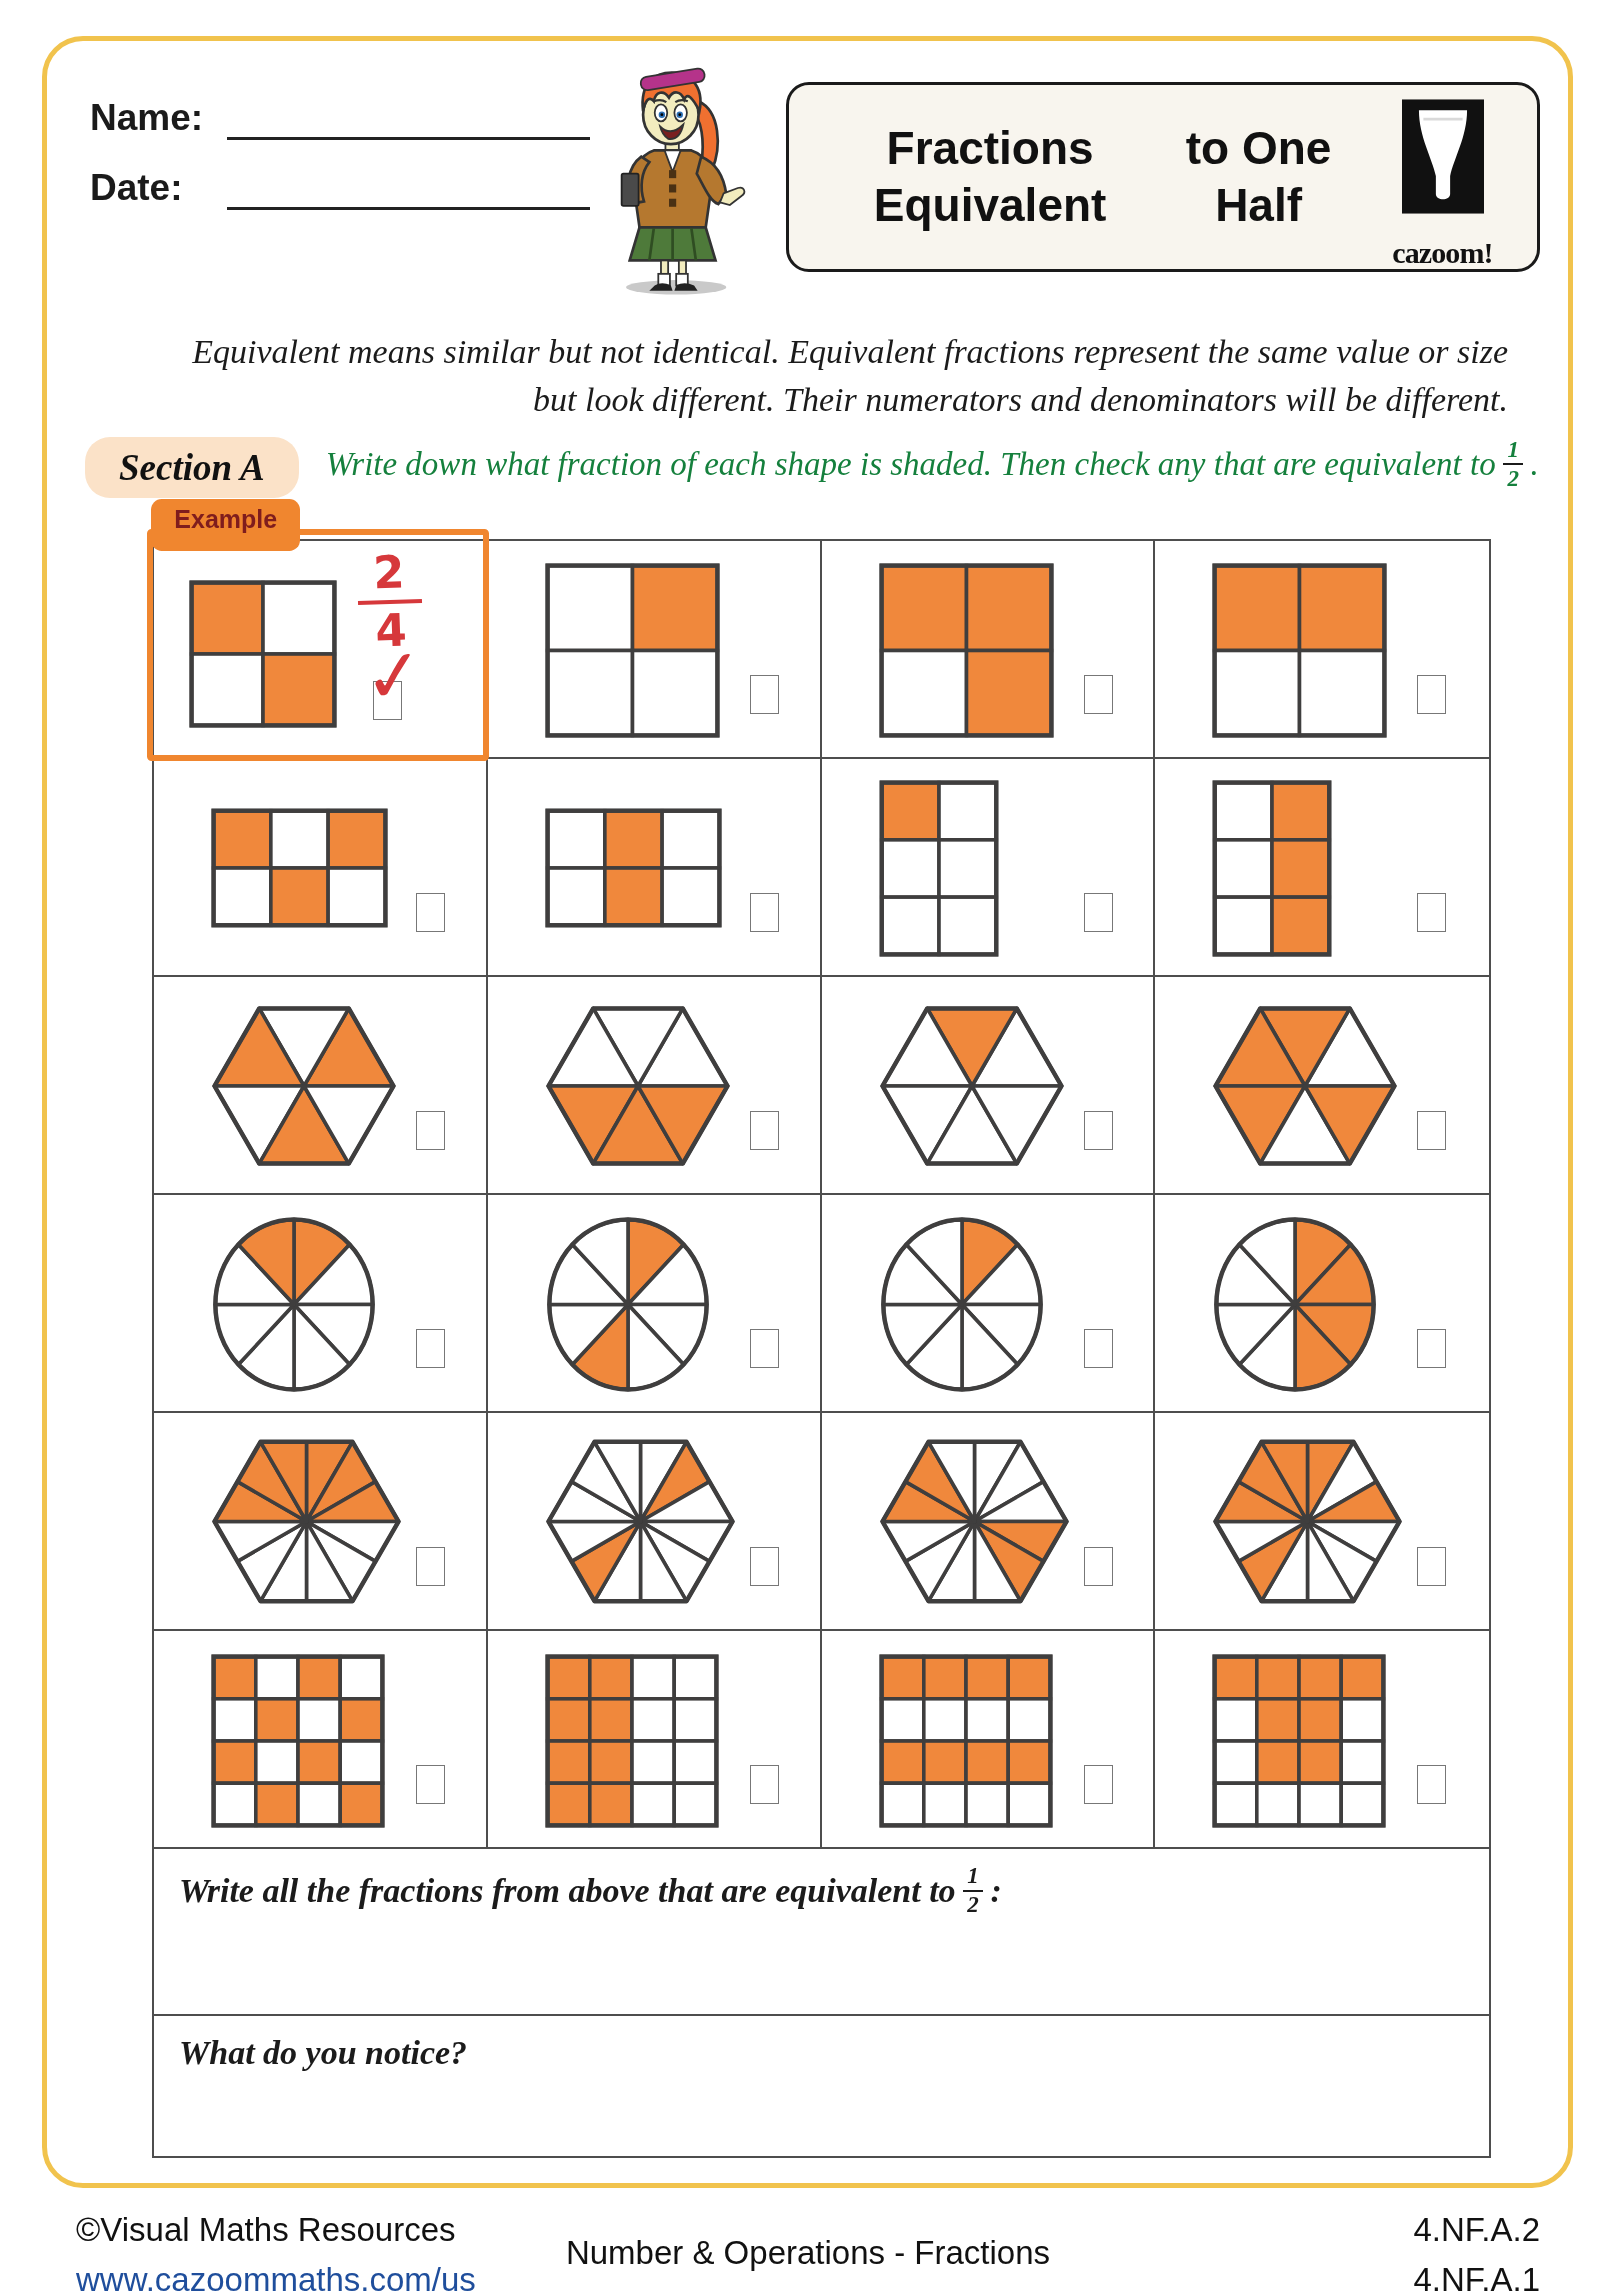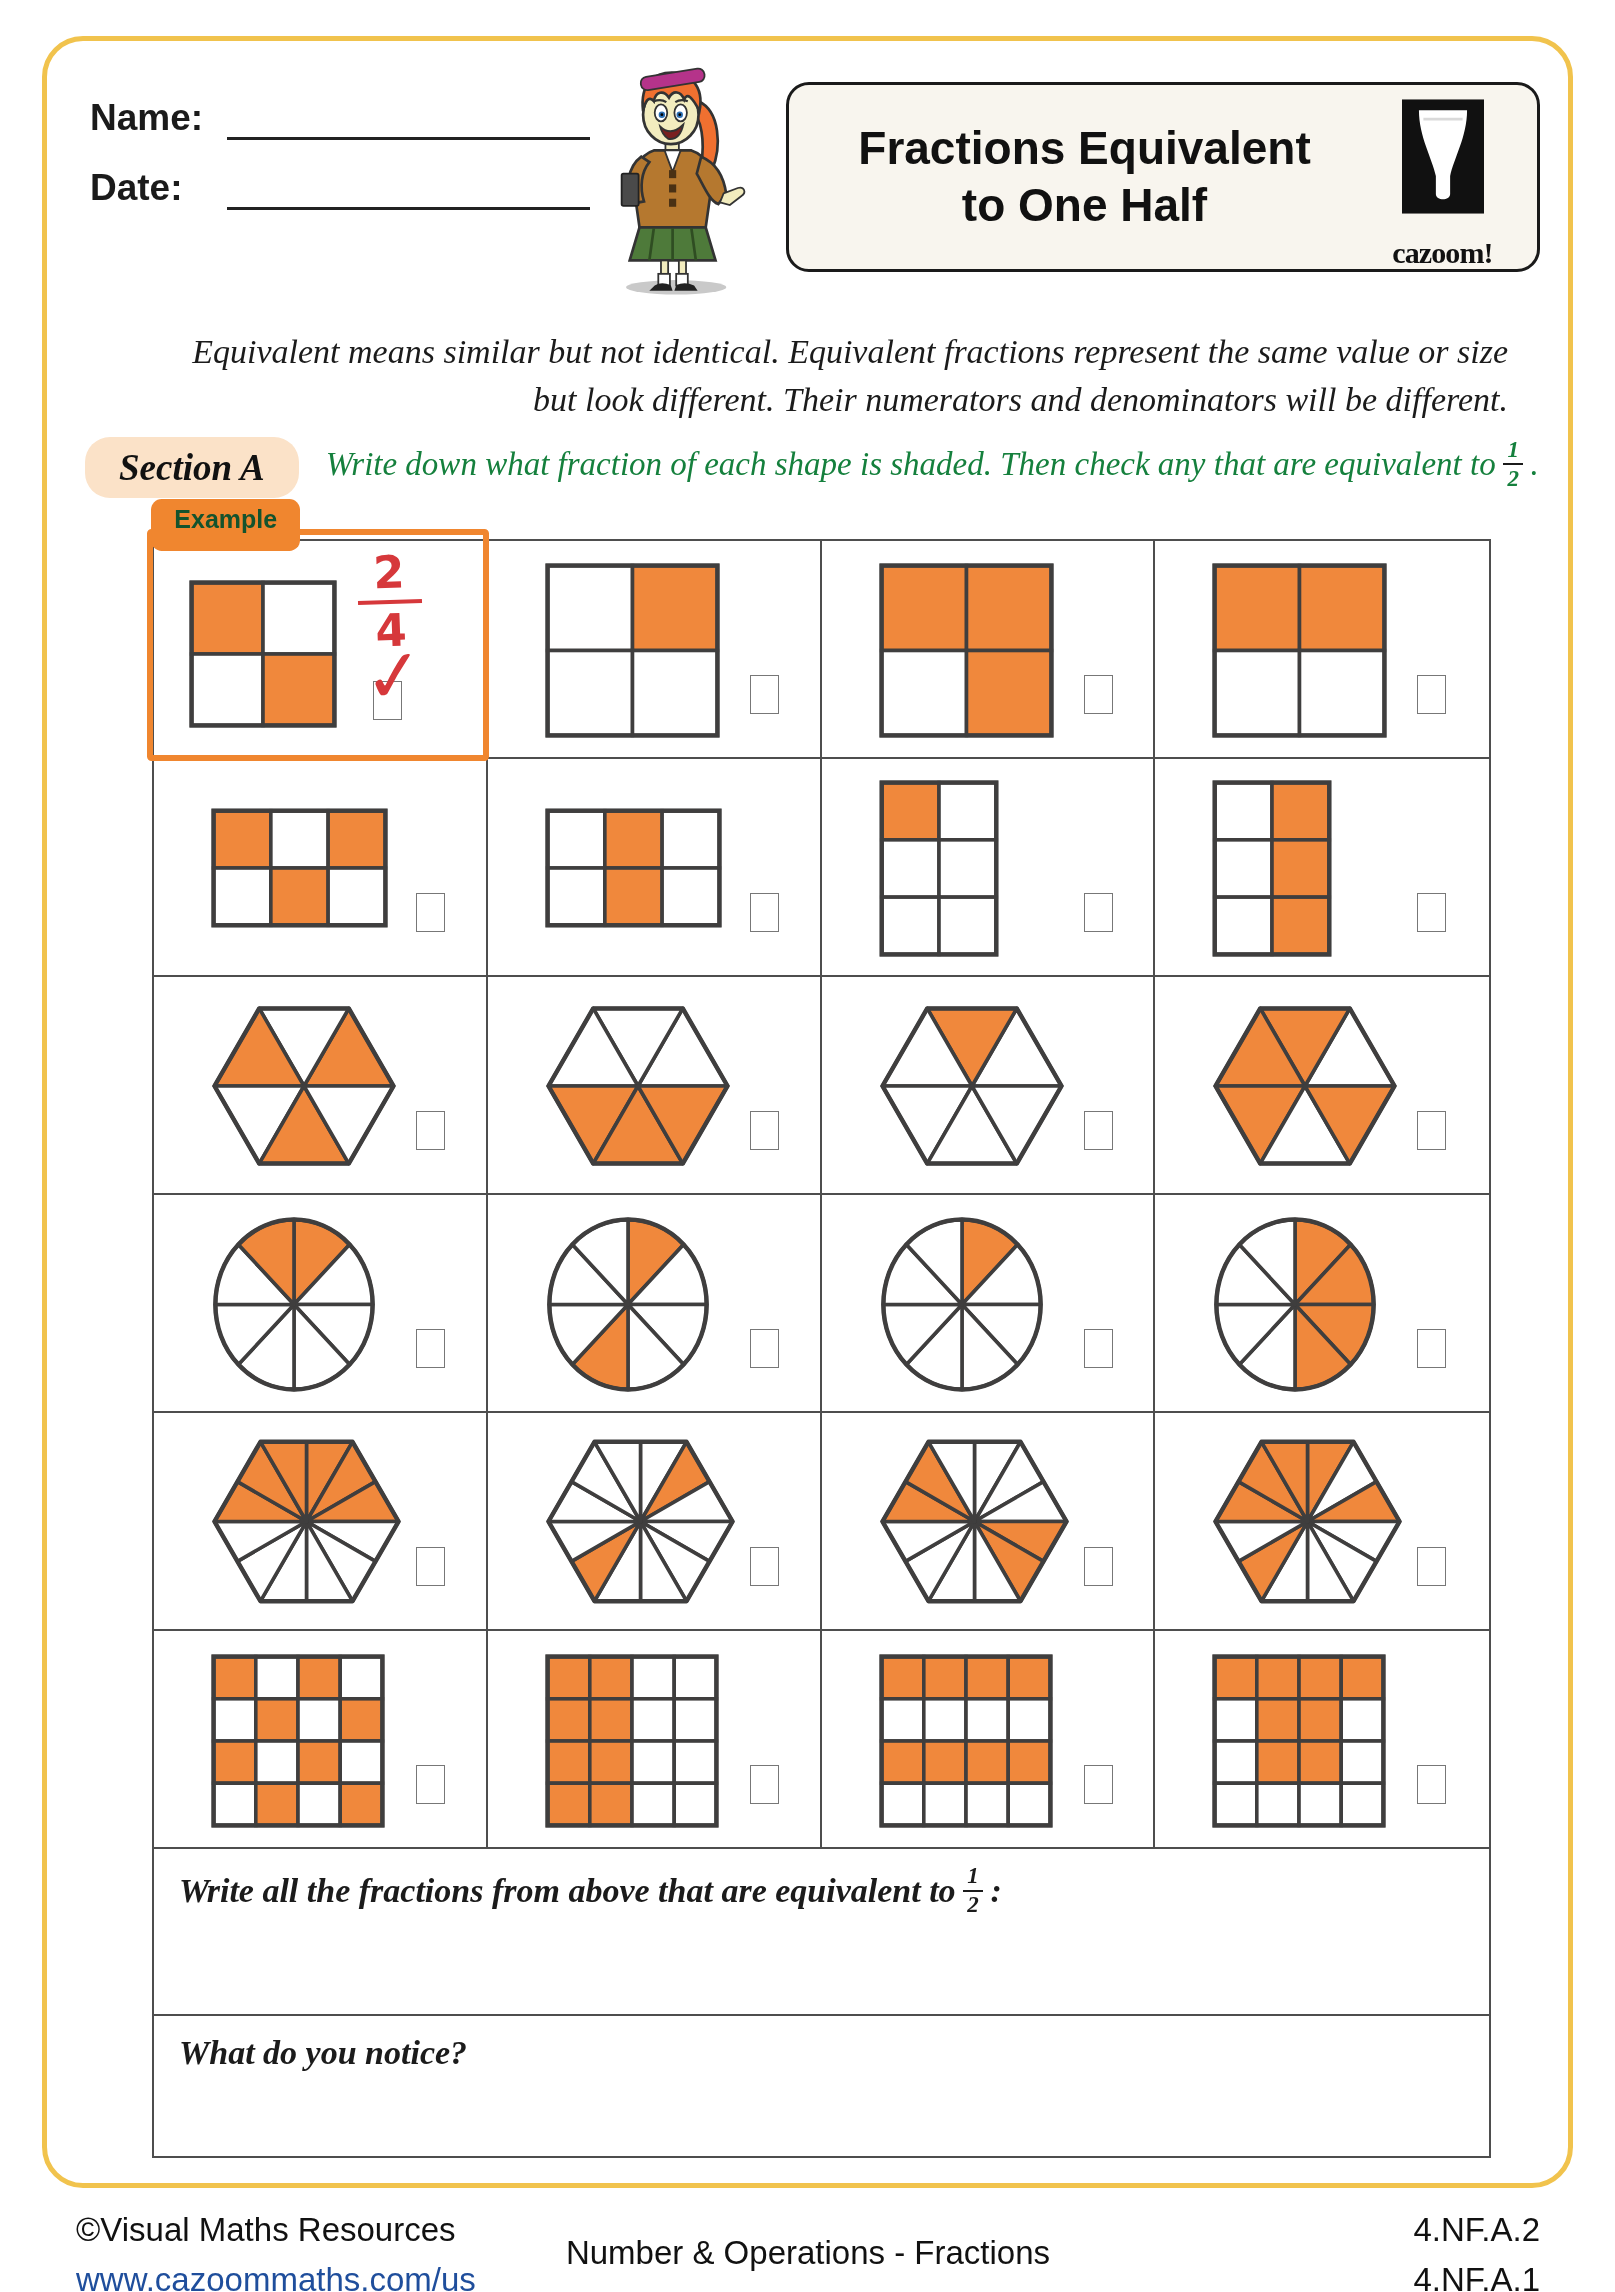--- a/index.html
+++ b/index.html
@@ -9,21 +9,21 @@
          border:5.4px solid #F1C34D;border-radius:41px;background:#fff;}
 
   
   .field-label{position:absolute;font-size:37px;font-weight:bold;color:#1b1b1b;}
   .write-line{position:absolute;border-bottom:3.6px solid #222;width:363px;height:0;}
   .girl{position:absolute;left:584px;top:61px;}
 
   .title-box{position:absolute;left:786px;top:82px;width:754px;height:190px;
              border:3.6px solid #1a1a1a;border-radius:23px;background:#F8F5EE;box-sizing:border-box;}
   .title-text{position:absolute;left:27px;top:0;width:537px;height:100%;
-              display:flex;flex-direction:column;justify-content:center;align-items:center;
+              display:flex;flex-direction:row;justify-content:center;align-items:center;
               font-size:46px;font-weight:bold;color:#111;line-height:1.25;text-align:center;}
   .logo-wrap{position:absolute;right:23px;top:14.3px;width:143px;text-align:center;}
   .logo-text{font-family:"Liberation Serif",serif;font-weight:bold;font-size:30px;color:#111;
              letter-spacing:-0.9px;margin-top:19px;}
 
   .intro{position:absolute;left:107px;top:328px;width:1401px;text-align:right;
          font-family:"Liberation Serif",serif;font-style:italic;font-size:34px;
          line-height:1.42;color:#1b1b1b;}
 
   .section-row{position:absolute;left:85px;top:437px;width:1469px;display:flex;align-items:center;}
@@ -44,21 +44,21 @@
   .shape-grid{display:grid;grid-template-columns:repeat(4,1fr);grid-auto-rows:218px;}
   .cell{position:relative;border-right:2.7px solid #4E4E4E;border-bottom:2.7px solid #4E4E4E;box-sizing:border-box;}
   .cell:nth-child(4n){border-right:none;}
   .cell .shape-wrap{position:absolute;}
   .checkbox{position:absolute;left:262px;top:134px;width:29px;height:39px;
             border:1.8px solid #777;background:#fff;box-sizing:border-box;}
   .cell.example{z-index:6;}
   .ex-border{position:absolute;left:-7.2px;top:-11.6px;right:-3.6px;bottom:-3.6px;
              border:6.3px solid #F0862F;border-radius:4.5px;pointer-events:none;z-index:5;}
   .ex-tab{position:absolute;left:-2.7px;top:-42px;height:52px;padding:0 23px;background:#F0862F;
-          color:#14532d;border-radius:10.7px;font-size:25px;font-weight:bold;line-height:41px;z-index:7;}
+          color:#7f1d1d;border-radius:10.7px;font-size:25px;font-weight:bold;line-height:41px;z-index:7;}
   .ex-frac{position:absolute;left:204px;top:7.2px;width:64px;text-align:center;color:#D6383B;
            font-family:"DejaVu Sans",sans-serif;font-weight:bold;font-size:45px;line-height:1.12;
            transform:rotate(-2deg);}
   .ex-frac .n{display:block;border-bottom:4.5px solid #D6383B;padding-bottom:1.8px;}
   .ex-frac .d{display:block;padding-top:1.8px;}
   .ex-check{position:absolute;left:210px;top:93px;font-size:72px;color:#D6383B;
             font-weight:bold;transform:rotate(-6deg);z-index:7;font-family:"DejaVu Sans",sans-serif;}
 
   .prompt-row{position:relative;font-family:"Liberation Serif",serif;font-style:italic;
               font-weight:bold;font-size:34px;color:#1b1b1b;padding:18px 25px;box-sizing:border-box;}

